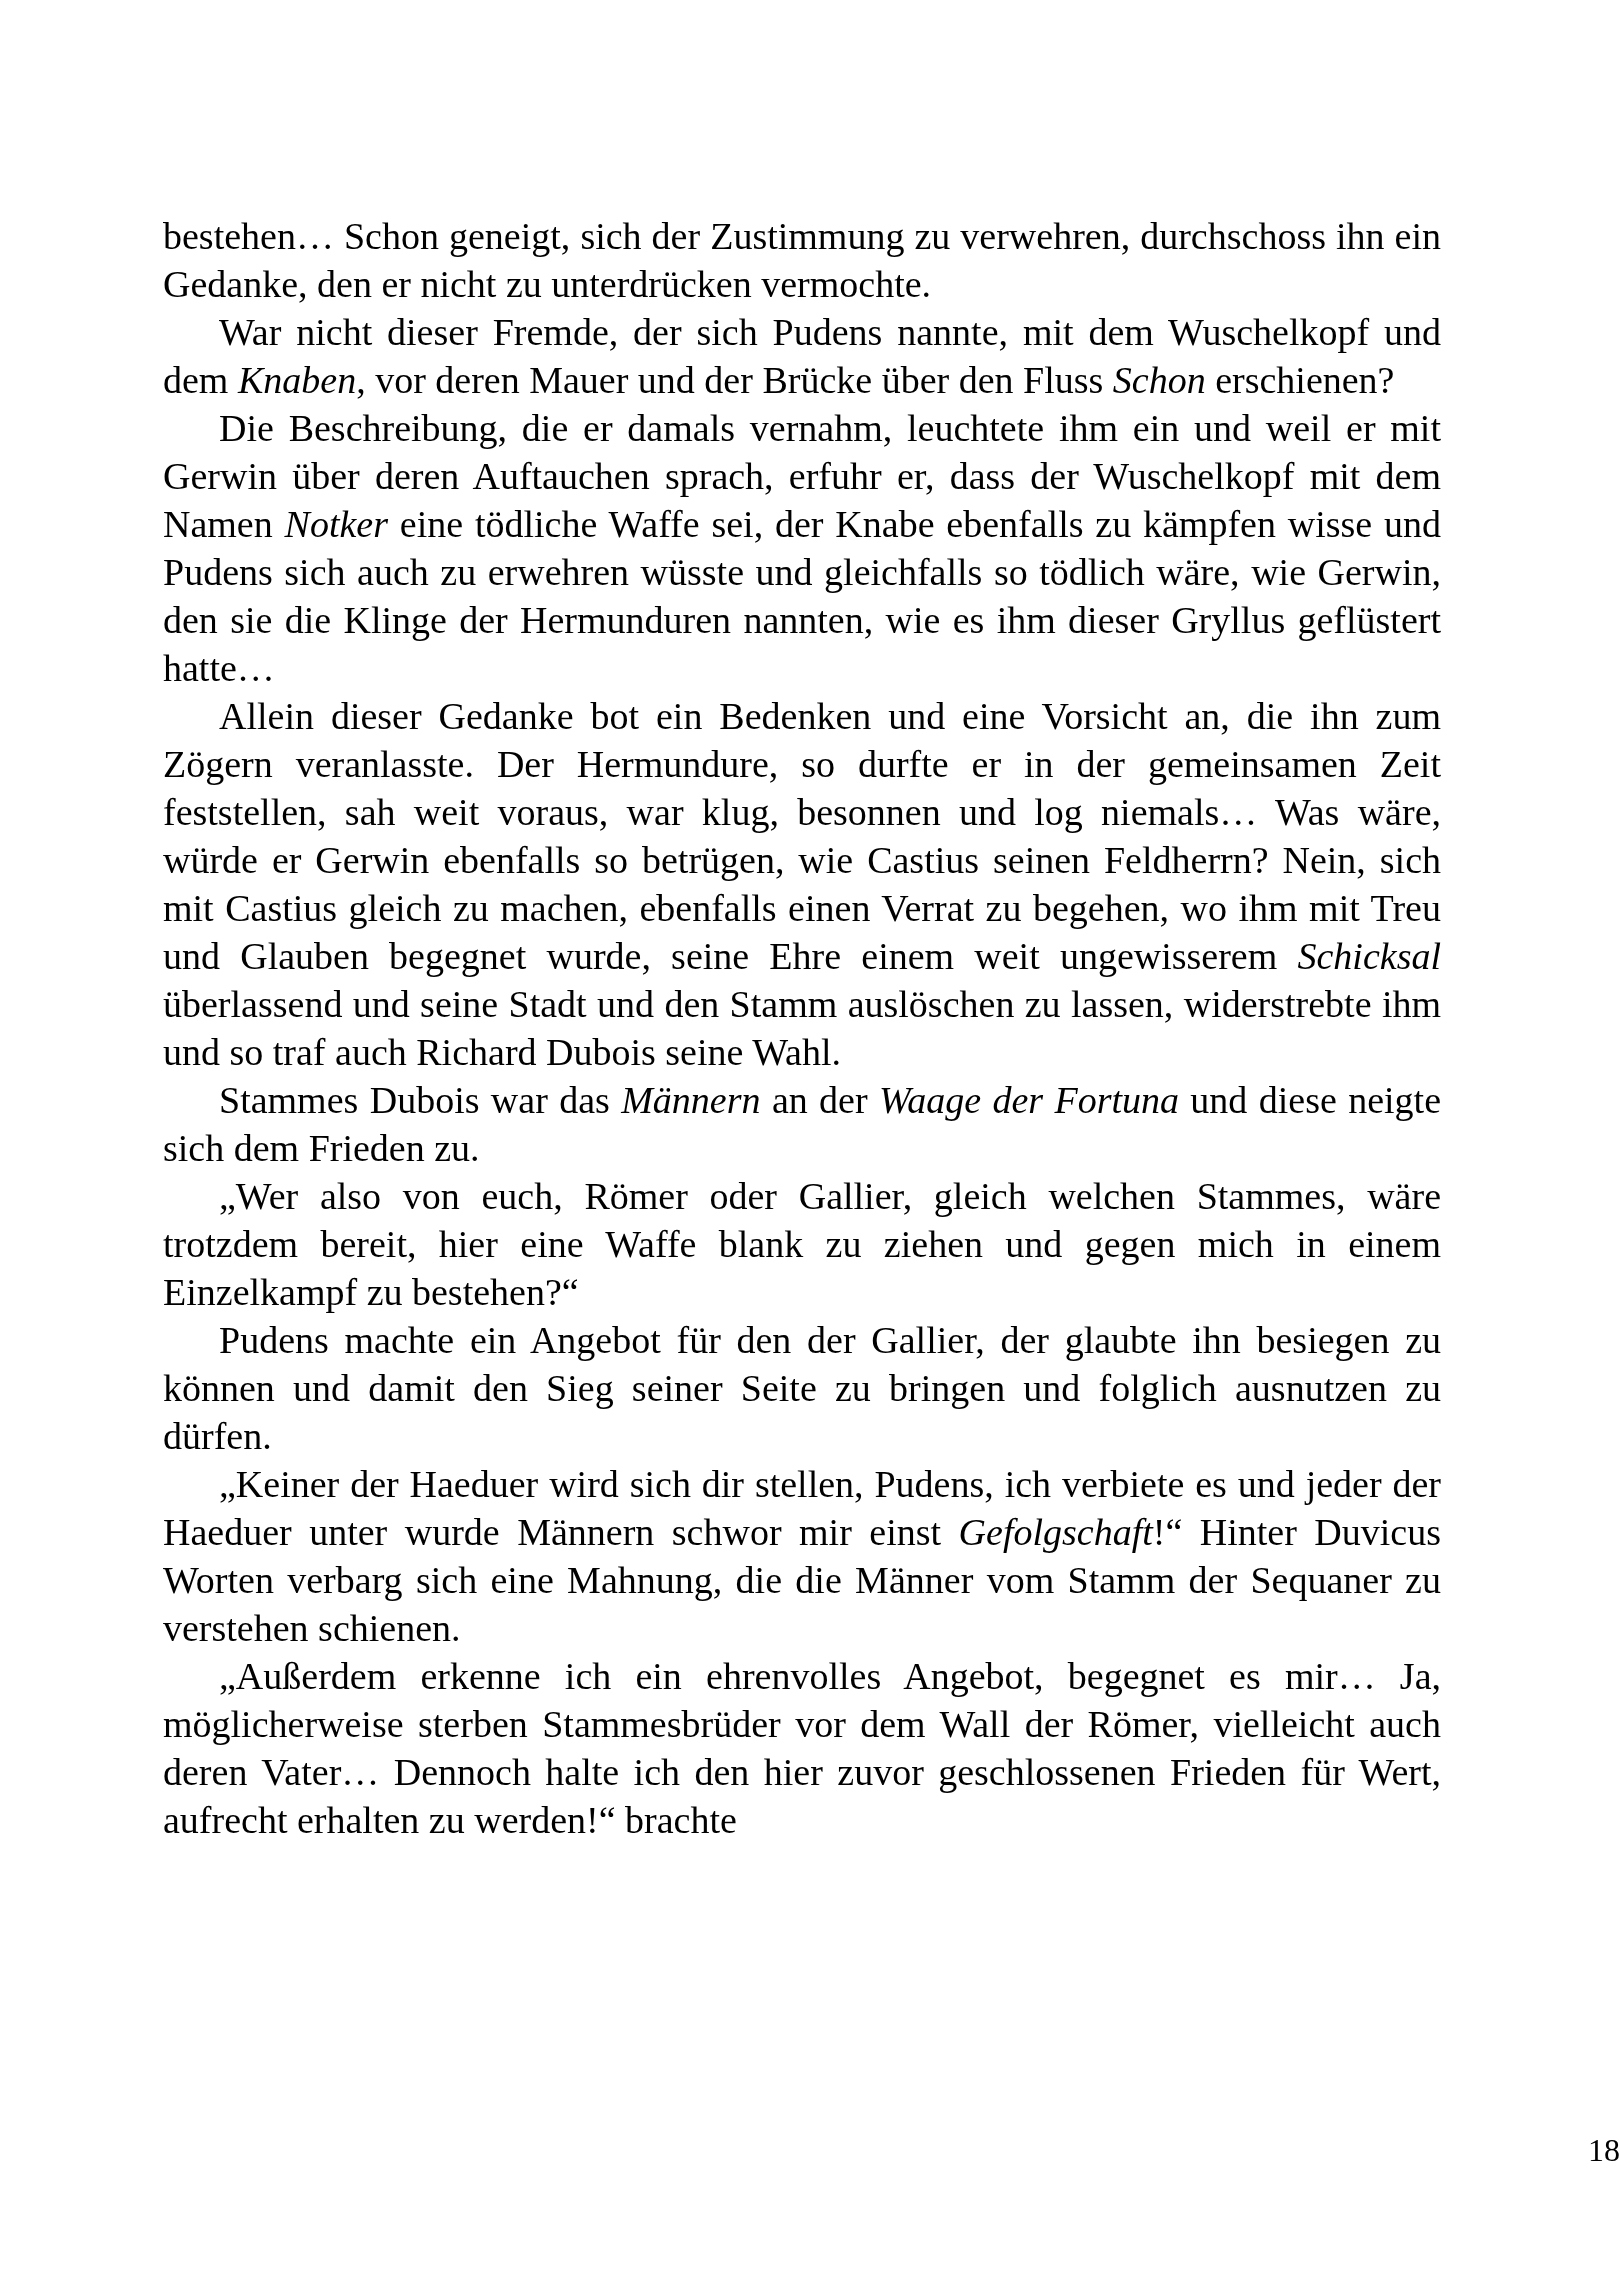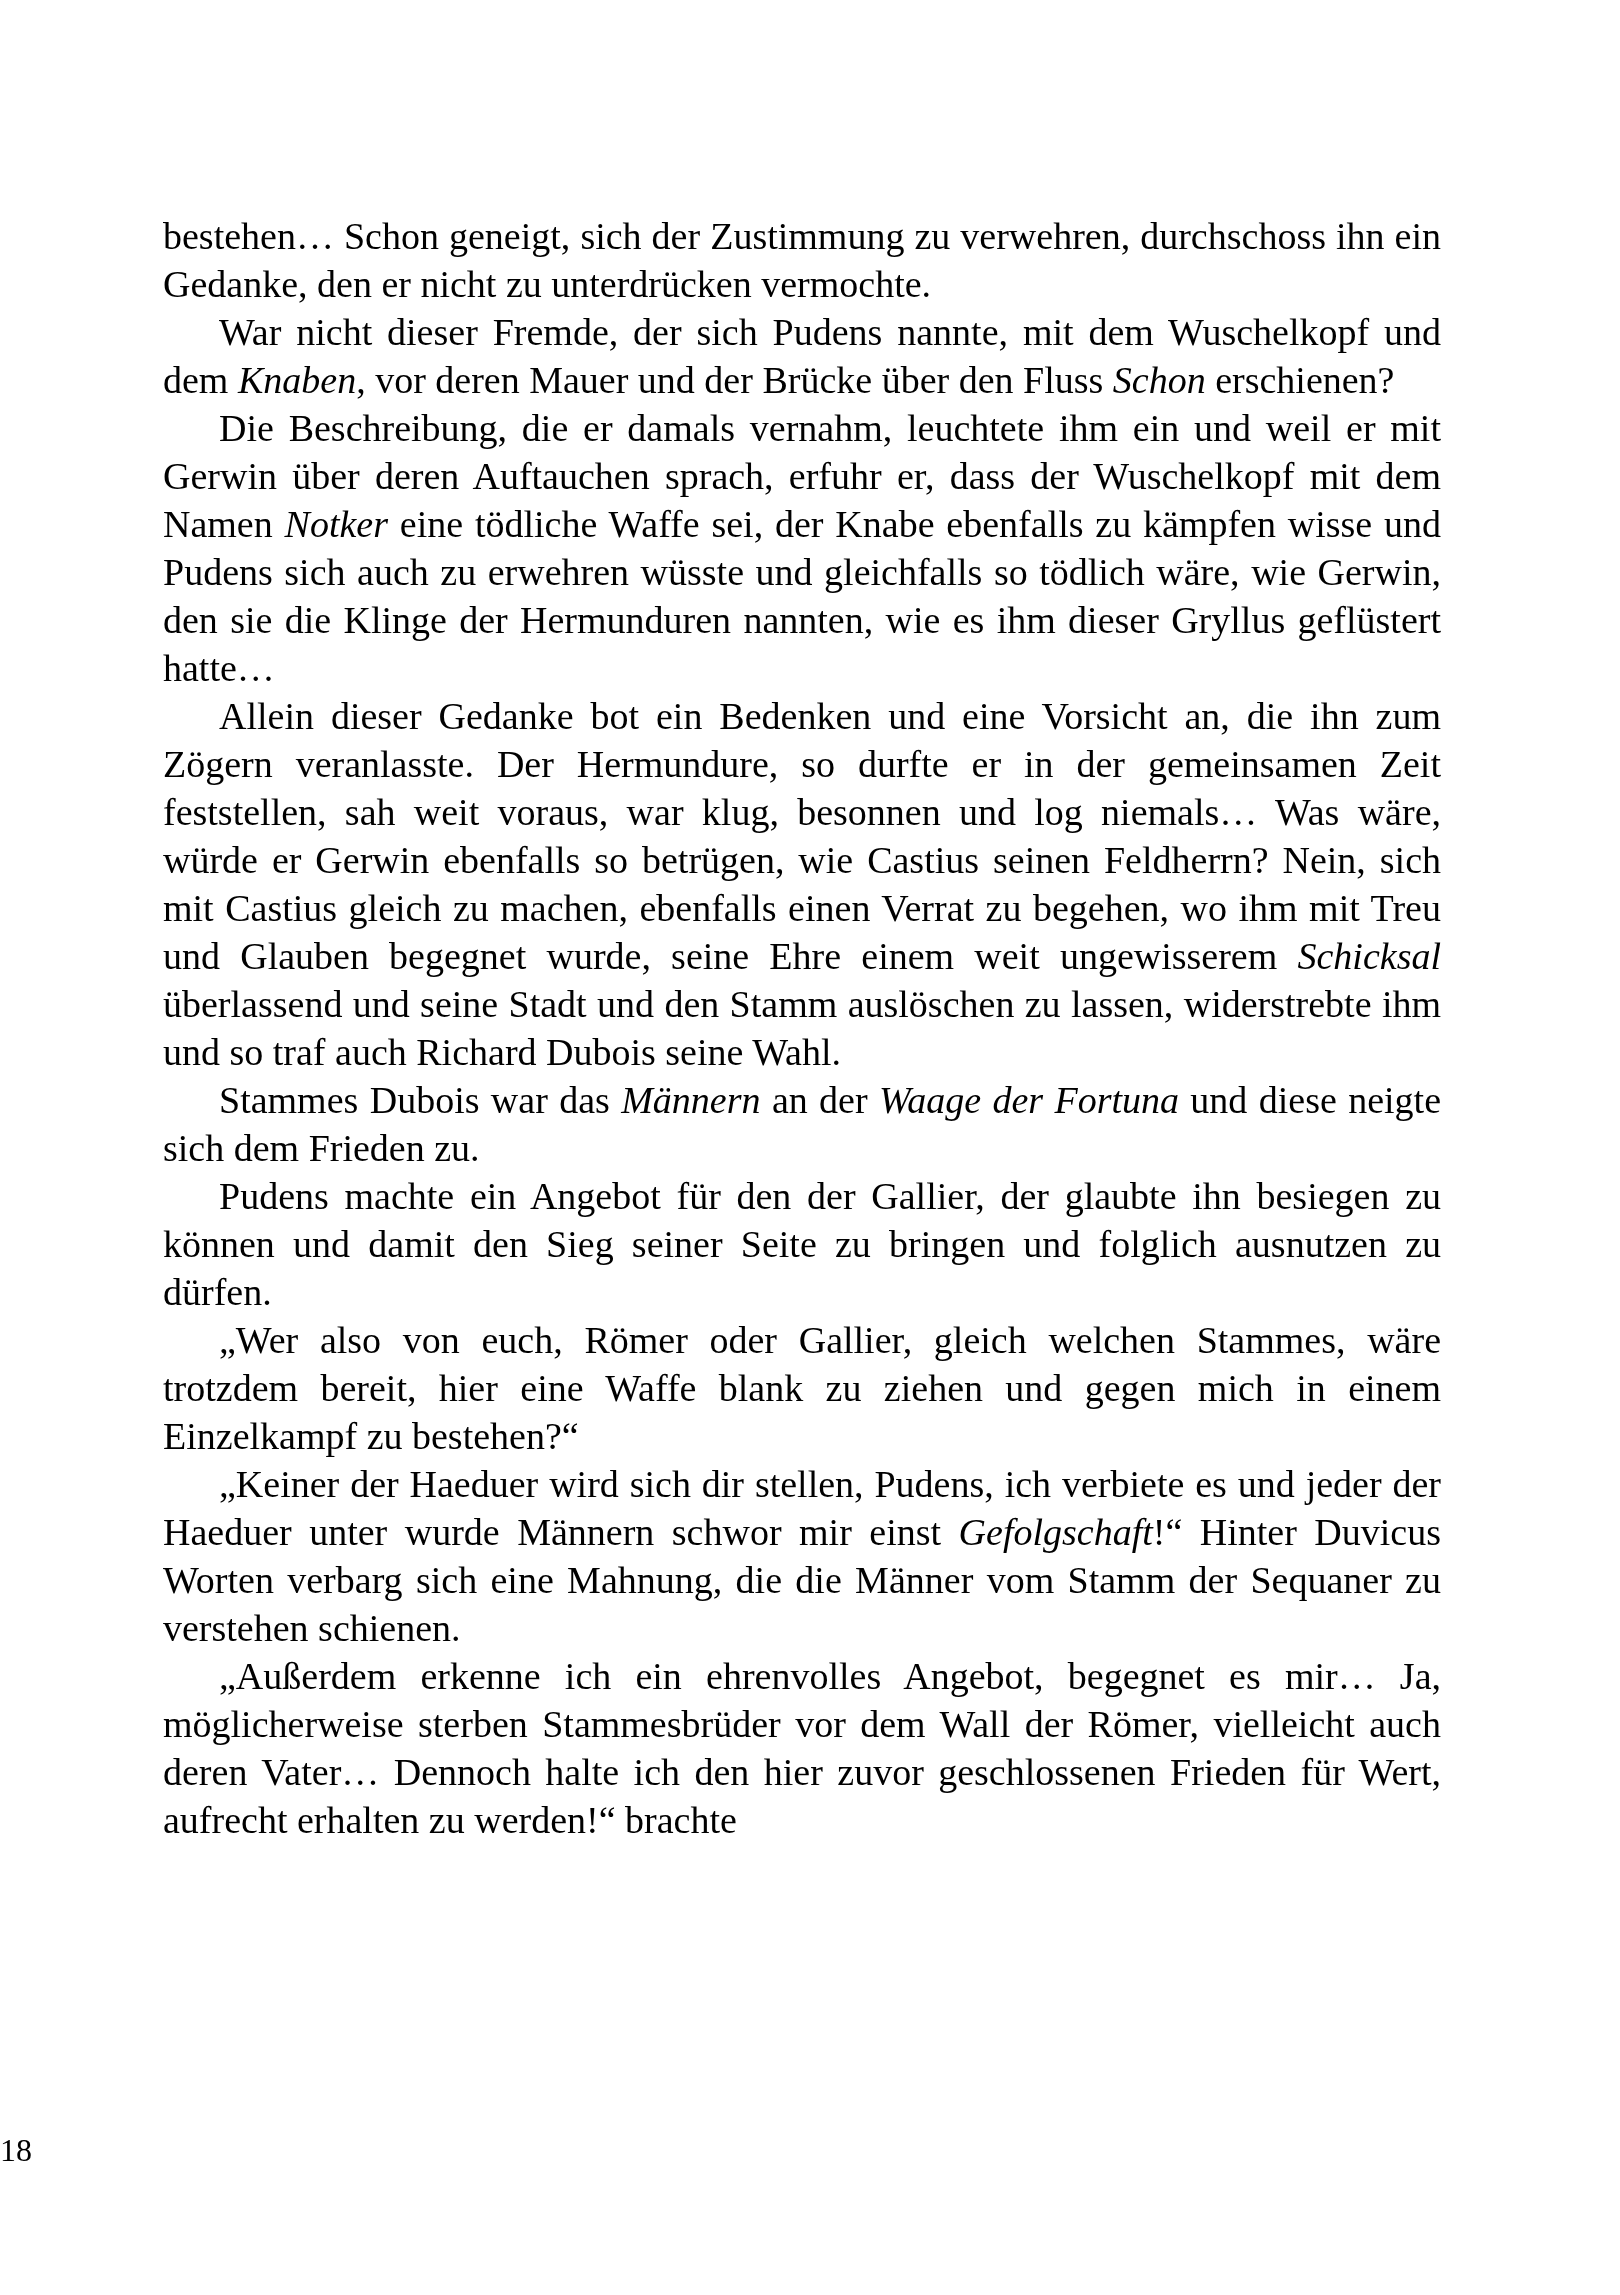--- a/index.html
+++ b/index.html
@@ -44,21 +44,21 @@
     .para .seg { }
     .para .em {
       font-style: italic;
       font-weight: normal;
     }
     .page-number {
       position: absolute;
       left: 0;
       width: 1620px;
       top: 2129px;
-      text-align: left;
+      text-align: right;
       font-size: 32px;
       line-height: 42px;
     }
   </style>
 </head>
 <body>
 
 <div class="page">
   <div class="text-column">
 
@@ -66,23 +66,23 @@
 
     <p class="para"><span class="seg">War nicht dieser Fremde, der sich Pudens nannte, mit dem Wuschelkopf und dem </span><span class="em">Knaben</span><span class="seg">, vor deren Mauer und der Brücke über den Fluss </span><span class="em">Schon</span><span class="seg"> erschienen?</span></p>
 
     <p class="para"><span class="seg">Die Beschreibung, die er damals vernahm, leuchtete ihm ein und weil er mit Gerwin über deren Auftauchen sprach, erfuhr er, dass der Wuschelkopf mit dem Namen </span><span class="em">Notker</span><span class="seg"> eine tödliche Waffe sei, der Knabe ebenfalls zu kämpfen wisse und Pudens sich auch zu erwehren wüsste und gleichfalls so tödlich wäre, wie Gerwin, den sie die Klinge der Hermunduren nannten, wie es ihm dieser Gryllus geflüstert hatte…</span></p>
 
     <p class="para"><span class="seg">Allein dieser Gedanke bot ein Bedenken und eine Vorsicht an, die ihn zum Zögern veranlasste. Der Hermundure, so durfte er in der gemeinsamen Zeit feststellen, sah weit voraus, war klug, besonnen und log niemals… Was wäre, würde er Gerwin ebenfalls so betrügen, wie Castius seinen Feldherrn? Nein, sich mit Castius gleich zu machen, ebenfalls einen Verrat zu begehen, wo ihm mit Treu und Glauben begegnet wurde, seine Ehre einem weit ungewisserem </span><span class="em">Schicksal</span><span class="seg"> überlassend und seine Stadt und den Stamm auslöschen zu lassen, widerstrebte ihm und so traf auch Richard Dubois seine Wahl.</span></p>
 
 
     <p class="para"><span class="seg">Stammes Dubois war das </span><span class="em">Männern</span><span class="seg"> an der </span><span class="em">Waage der Fortuna</span><span class="seg"> und diese neigte sich dem Frieden zu.</span></p>
 
+    <p class="para"><span class="seg">„Wer also von euch, Römer oder Gallier, gleich welchen Stammes, wäre trotzdem bereit, hier eine Waffe blank zu ziehen und gegen mich in einem Einzelkampf zu bestehen?“</span></p>
+
     <p class="para"><span class="seg">Pudens machte ein Angebot für den der Gallier, der glaubte ihn besiegen zu können und damit den Sieg seiner Seite zu bringen und folglich ausnutzen zu dürfen.</span></p>
-
-    <p class="para"><span class="seg">„Wer also von euch, Römer oder Gallier, gleich welchen Stammes, wäre trotzdem bereit, hier eine Waffe blank zu ziehen und gegen mich in einem Einzelkampf zu bestehen?“</span></p>
 
     <p class="para"><span class="seg">„Keiner der Haeduer wird sich dir stellen, Pudens, ich verbiete es und jeder der Haeduer unter wurde Männern schwor mir einst </span><span class="em">Gefolgschaft</span><span class="seg">!“ Hinter Duvicus Worten verbarg sich eine Mahnung, die die Männer vom Stamm der Sequaner zu verstehen schienen.</span></p>
 
     <p class="para"><span class="seg">„Außerdem erkenne ich ein ehrenvolles Angebot, begegnet es mir… Ja, möglicherweise sterben Stammesbrüder vor dem Wall der Römer, vielleicht auch deren Vater… Dennoch halte ich den hier zuvor geschlossenen Frieden für Wert, aufrecht erhalten zu werden!“ brachte</span></p>
 
   </div>
 
   <div class="page-number">18</div>
 </div>
 

